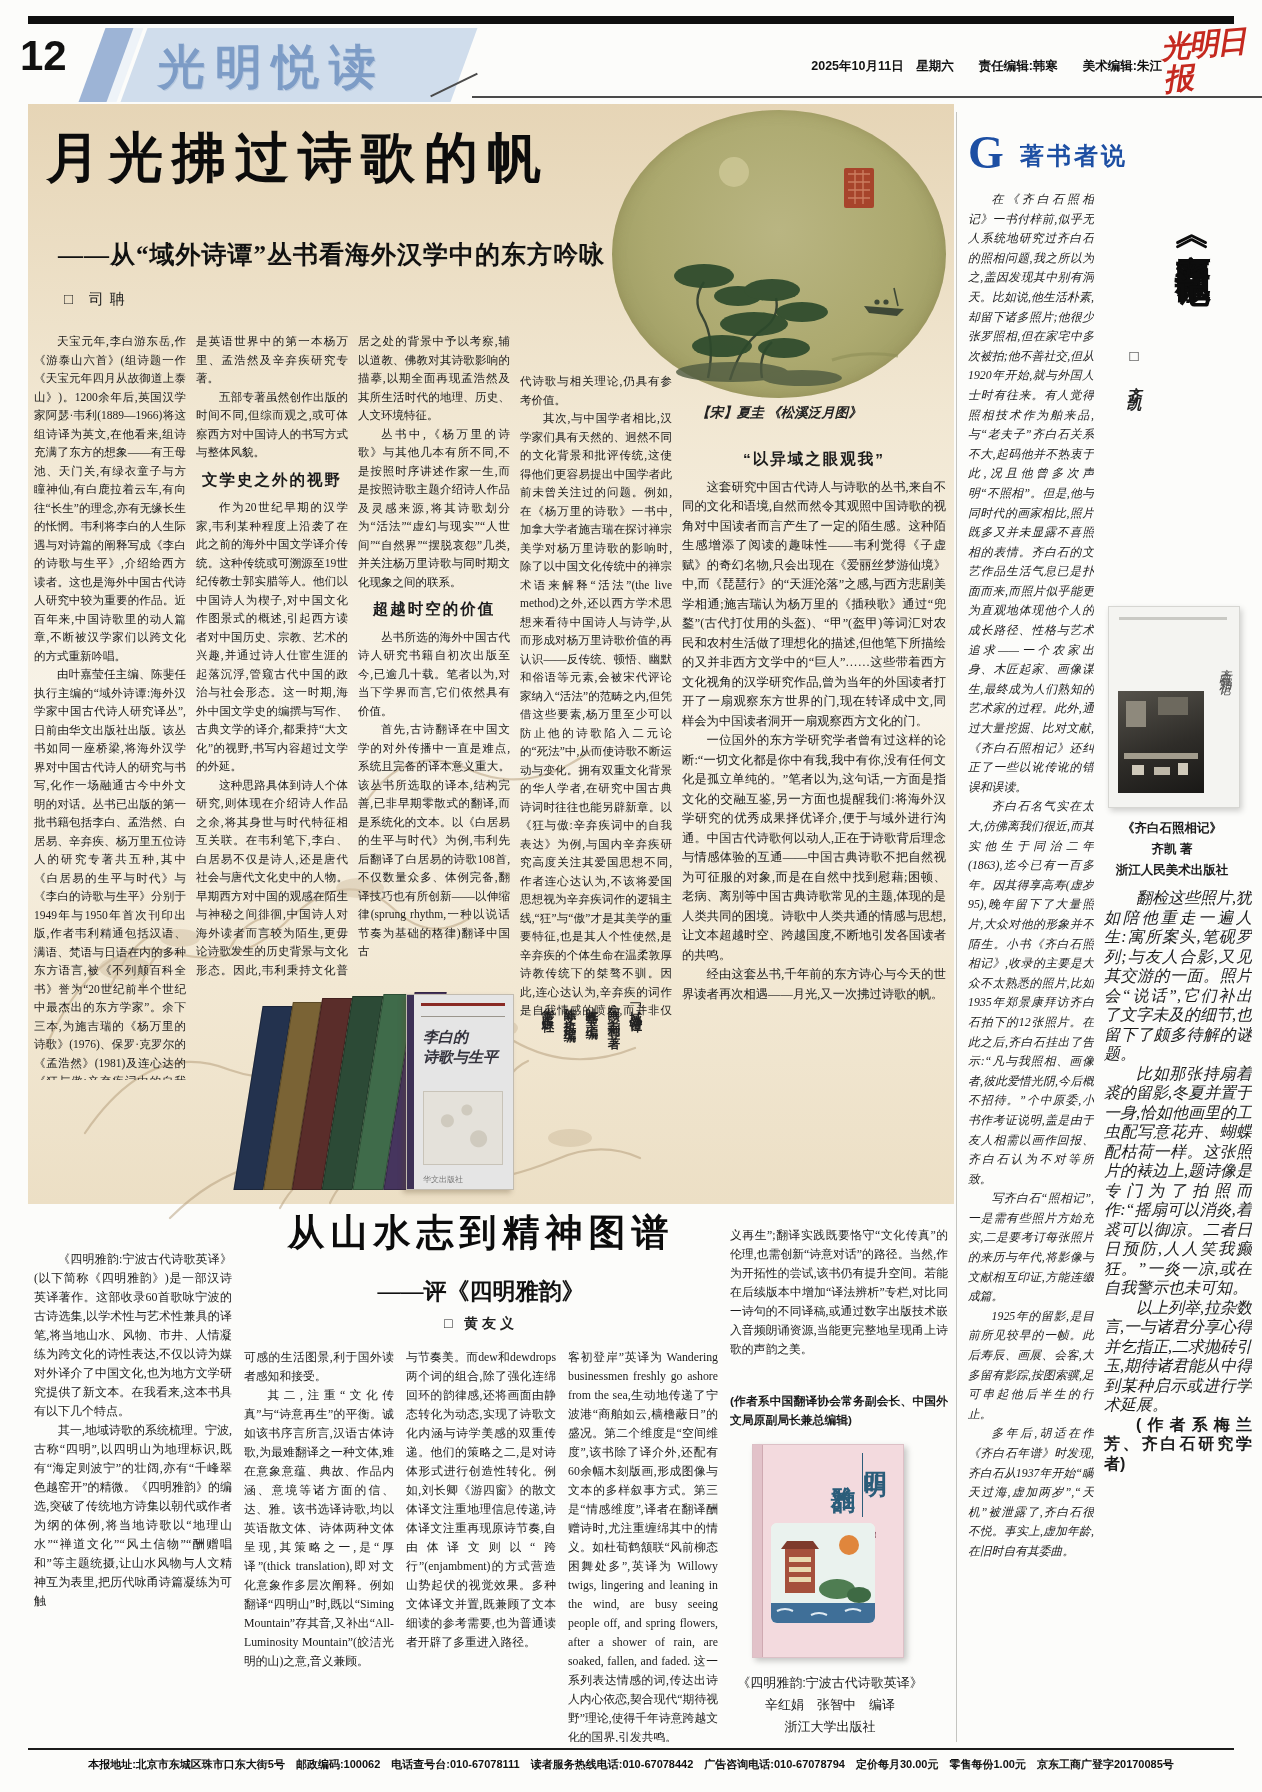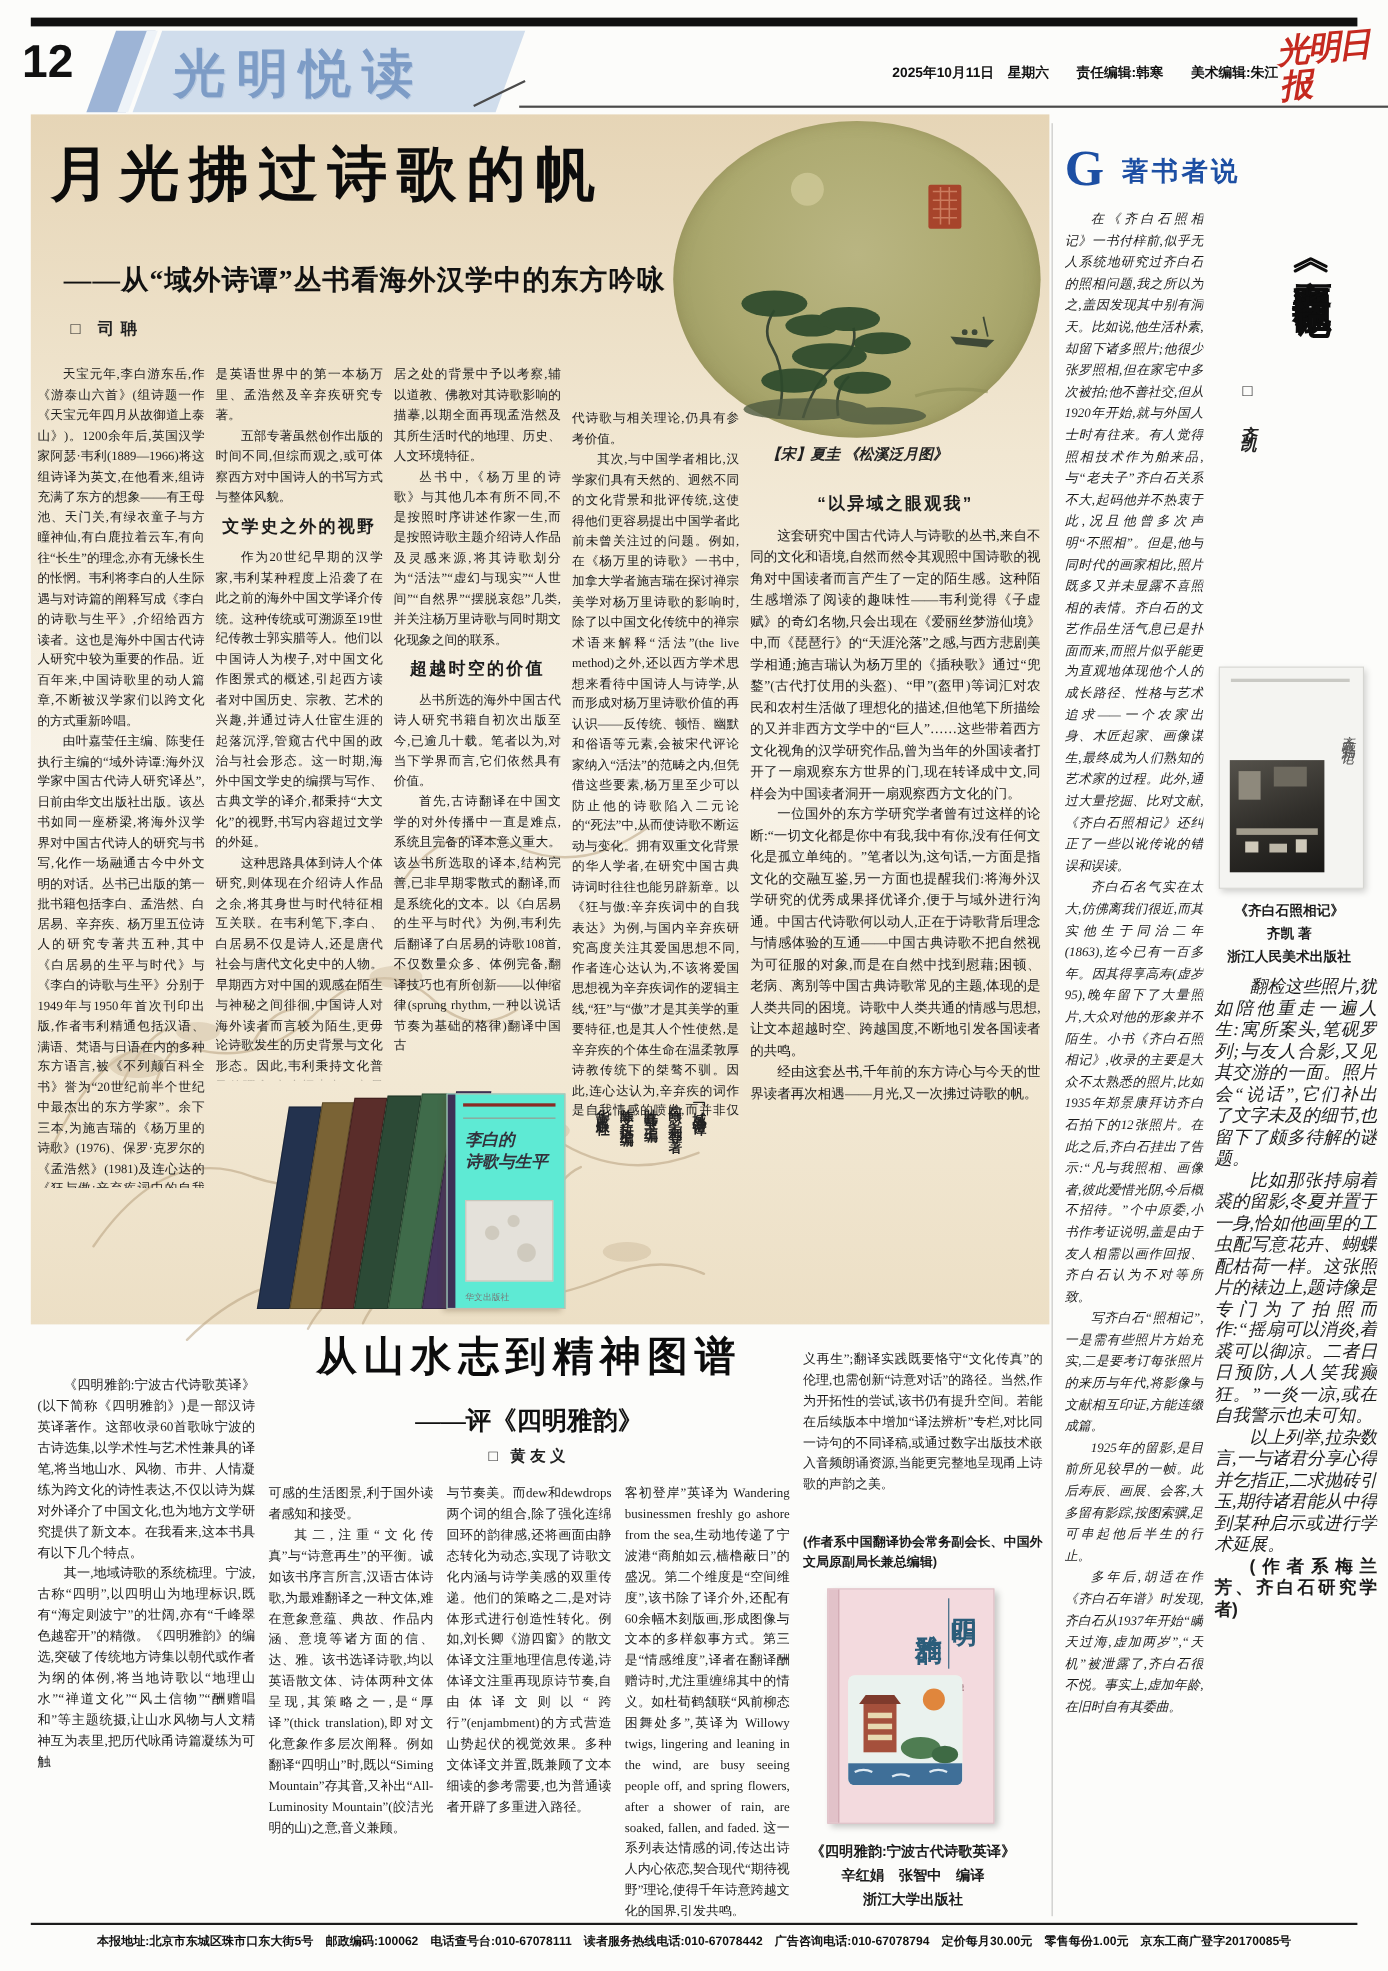--- a/index.html
+++ b/index.html
@@ -18,41 +18,41 @@
   .masthead{position:absolute;right:8px;top:28px;width:92px;font-size:30px;line-height:32px;color:#c5291f;font-weight:bold;
         font-style:italic;transform:rotate(-5deg);font-family:"Liberation Serif",serif;letter-spacing:-2px;}
   .hrule{position:absolute;left:472px;top:96px;width:790px;height:2px;background:#4a4a4a;}
   .hrule-slant{position:absolute;left:428px;top:84px;width:52px;height:2px;background:#4a4a4a;transform:rotate(-26deg);}
   
   .panel{position:absolute;left:28px;top:104px;width:926px;height:1100px;
         background:linear-gradient(180deg,#e6d5b6 0%,#f1e7d2 28%,#f8f3e8 55%,#f2e8d3 80%,#ecdfc5 100%);}
   .headline{position:absolute;left:46px;top:122px;width:560px;font-size:54px;font-weight:900;letter-spacing:9px;
         font-family:"Liberation Serif",serif;color:#0c0c0c;}
   .subheadline{position:absolute;left:58px;top:238px;width:560px;font-size:25px;font-weight:bold;letter-spacing:1px;color:#111;}
-  .byline{position:absolute;left:64px;top:290px;font-size:15px;font-weight:bold;letter-spacing:6px;color:#222;}
+  .byline{position:absolute;left:64px;top:290px;font-size:15px;font-weight:normal;letter-spacing:6px;color:#222;}
   
   .painting{position:absolute;left:612px;top:110px;width:334px;height:288px;border-radius:50%;
         background:radial-gradient(ellipse at 50% 42%,#b9b582 0%,#aca96f 55%,#9b9a61 85%,#8f8f58 100%);
         box-shadow:0 0 14px rgba(120,110,60,.35) inset;}
   .painting svg{position:absolute;left:0;top:0;}
   .painting-caption{position:absolute;left:612px;top:404px;width:334px;text-align:center;font-size:13.5px;font-weight:bold;color:#222;}
   
   .col{position:absolute;text-align:justify;overflow:hidden;z-index:3;}
   .col p{margin:0;text-indent:2em;}
   .cont > p:first-child{text-indent:0;}
   .mcol{font-size:11.5px;line-height:18.5px;}
   .c5col{font-size:12.3px;line-height:19.5px;}
   .sh{font-family:"Liberation Sans",sans-serif;font-weight:bold;font-size:15.5px;text-align:center;margin:9px 0;letter-spacing:2px;}
   .credit{font-weight:bold;}
   
   .watermark{position:absolute;left:30px;top:618px;z-index:1;opacity:.5;}
   
   .books{position:absolute;left:246px;top:992px;width:268px;height:200px;z-index:2;}
   .spine{position:absolute;bottom:2px;transform:skewX(-9deg);border:1px solid rgba(0,0,0,.25);}
-  .frontcover{position:absolute;right:0;top:2px;width:106px;height:194px;background:#5eead4;border:1px solid #c2bcb0;
+  .frontcover{position:absolute;right:0;top:2px;width:106px;height:194px;background:#e5e5e5;border:1px solid #c2bcb0;
         box-shadow:-3px 3px 5px rgba(90,70,40,.3);}
   .frontcover .spineedge{position:absolute;left:0;top:0;width:7px;height:100%;background:#3d3156;}
   .fc-top{position:absolute;left:14px;top:8px;width:84px;height:10px;border-top:3px solid #8a2a25;border-bottom:1px solid #9a958c;}
   .fc-title{position:absolute;left:16px;top:32px;font-size:15px;line-height:20px;color:#33323c;font-weight:bold;font-style:italic;}
   .fc-orn{position:absolute;left:16px;top:96px;width:78px;height:72px;background:#e4e1da;border:1px solid #c8c3b8;
         background-image:radial-gradient(circle at 30% 40%,#cfcabe 6px,transparent 7px),radial-gradient(circle at 70% 65%,#cfcabe 8px,transparent 9px),radial-gradient(circle at 55% 25%,#cfcabe 5px,transparent 6px);}
   .fc-pub{position:absolute;left:16px;bottom:4px;font-size:8px;color:#777;}
   .vcap{position:absolute;left:534px;top:998px;height:192px;writing-mode:vertical-rl;font-size:12.5px;font-weight:bold;
         color:#222;z-index:2;letter-spacing:3px;}
   .vcap p{margin:0 5px;text-indent:0;}
@@ -64,21 +64,21 @@
   .bcol{font-size:11.8px;line-height:19px;}
   
   .book2{position:absolute;left:752px;top:1444px;width:150px;height:212px;background:#f3dade;border:1px solid #dcc0c6;
         box-shadow:3px 3px 6px rgba(0,0,0,.22);z-index:2;}
   .book2 .t1{position:absolute;right:12px;top:8px;writing-mode:vertical-rl;font-size:24px;font-weight:900;color:#2b5d7a;letter-spacing:2px;}
   .book2 .t2{position:absolute;right:44px;top:22px;writing-mode:vertical-rl;font-size:24px;font-weight:900;color:#2b5d7a;letter-spacing:2px;}
   .book2 .tline{position:absolute;right:40px;top:8px;width:1px;height:64px;background:#2b5d7a;}
   .book2 .tsub{position:absolute;right:26px;top:80px;writing-mode:vertical-rl;font-size:7px;color:#8a5560;}
   .book2 .illus{position:absolute;left:18px;top:78px;width:104px;height:100px;border-radius:6px;overflow:hidden;background:#eef3ec;}
   .book2 .spine2{position:absolute;left:0;top:0;width:9px;height:100%;background:#e2c2c9;border-right:1px solid #cfa9b1;}
-  .b2caption{position:absolute;left:690px;top:1672px;width:280px;text-align:center;font-weight:bold;z-index:3;
+  .b2caption{position:absolute;left:690px;top:1672px;width:280px;text-align:center;font-weight:normal;z-index:3;
         font-family:"Liberation Sans",sans-serif;font-size:13px;line-height:22px;}
   .b2caption p{margin:0;}
   
   .sb-rule{position:absolute;left:956px;top:112px;width:1px;height:1630px;background:#c4c4c0;}
   .sb-logo{position:absolute;left:968px;top:126px;font-size:46px;font-weight:900;color:#1d4fa3;font-family:"Liberation Serif",serif;}
   .sb-colname{position:absolute;left:1020px;top:140px;font-size:24px;font-weight:900;color:#1d4fa3;
         font-family:"Liberation Sans",sans-serif;letter-spacing:3px;text-align:right;}
   .kai{font-style:italic;}
   .scol1{left:968px;top:190px;width:126px;height:1548px;font-size:11.8px;line-height:19.6px;}
   .scol2{left:1104px;top:888px;width:148px;height:848px;font-size:16px;line-height:19.5px;}

